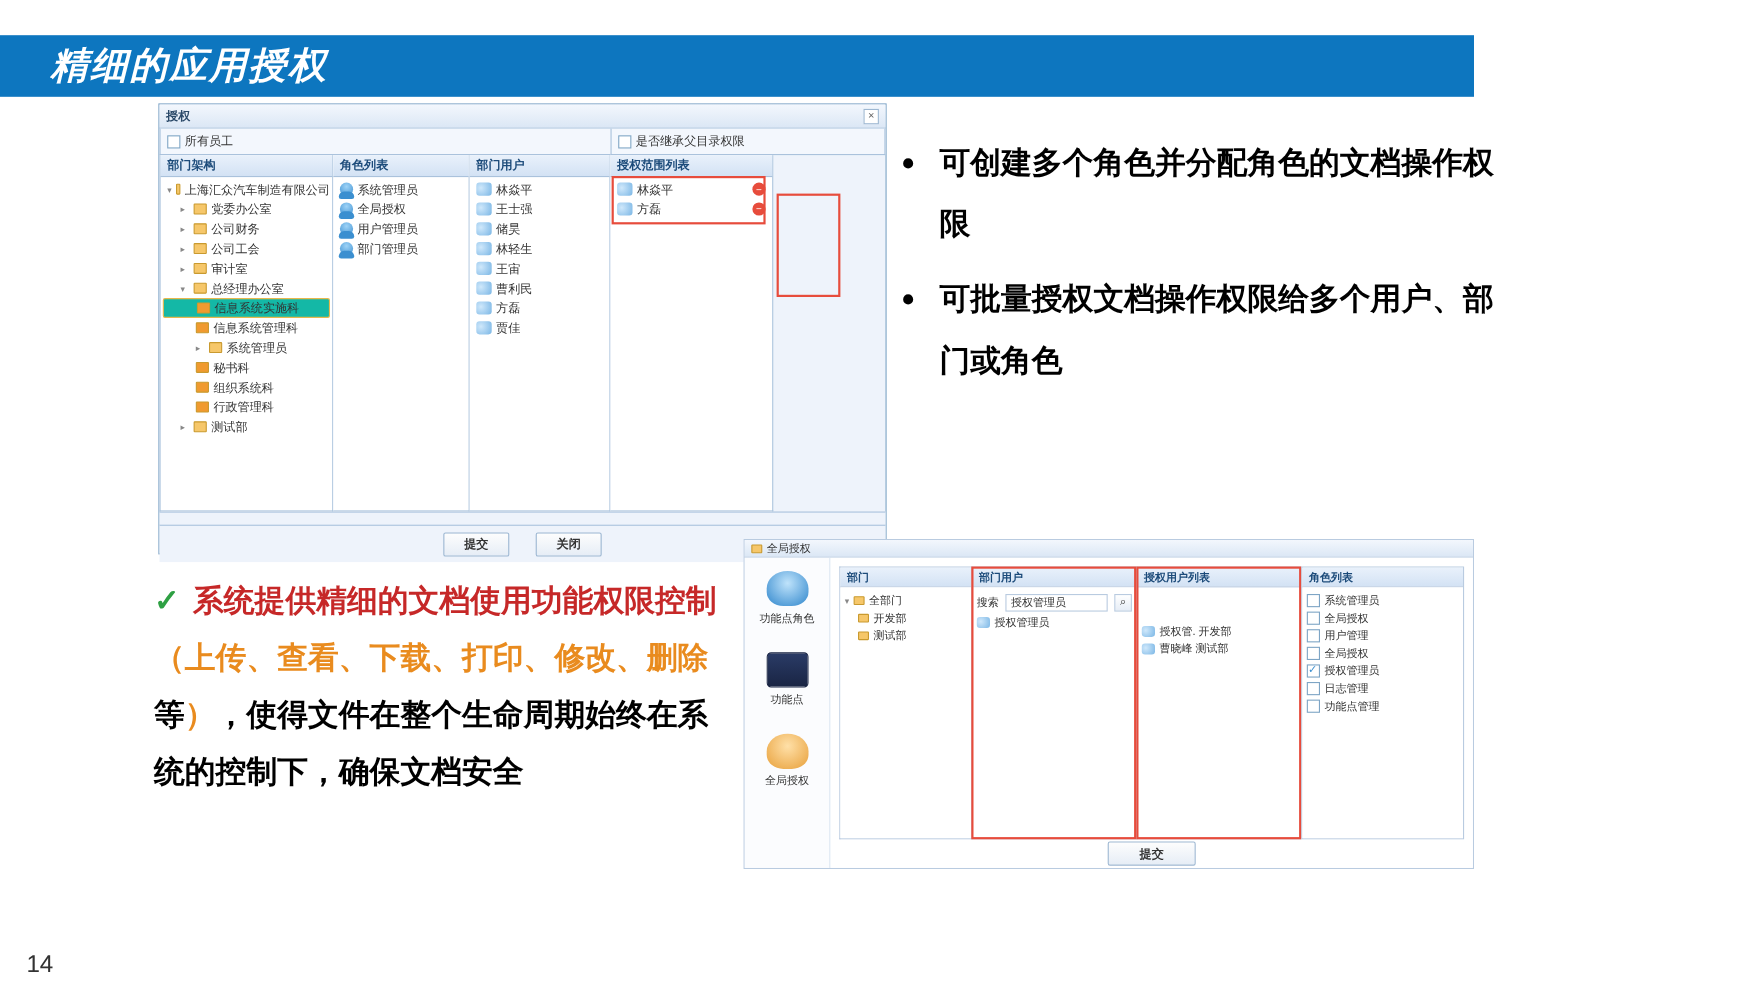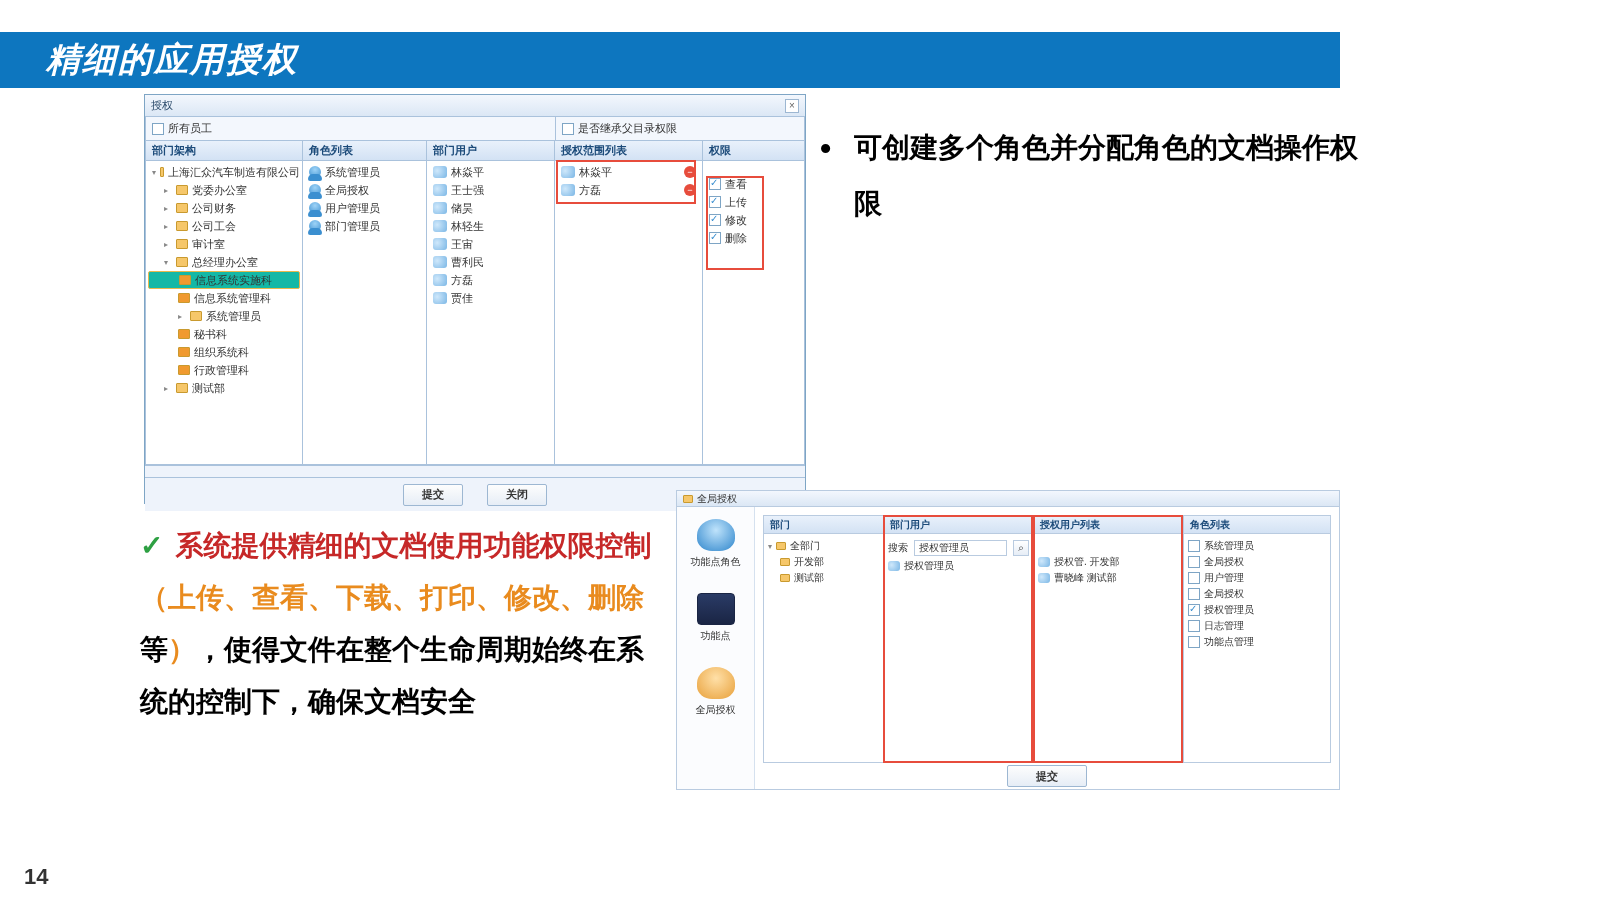--- a/index.html
+++ b/index.html
@@ -4,26 +4,26 @@
 <style>
   * { box-sizing: border-box; margin: 0; padding: 0; }
   html, body { width: 1600px; height: 900px; font-family: "Microsoft YaHei", Arial, sans-serif; background: #fff; overflow: hidden; }
   .canvas { position: relative; width: 1592px; height: 900px; }
 
   
   .title-banner { position: absolute; left: 0; top: 32px; width: 1340px; height: 56px; background: #0d76bf; display: flex; align-items: center; padding-left: 46px; }
   .title-banner span { color: #fff; font-size: 34px; font-weight: 700; font-style: italic; letter-spacing: 2px; }
 
   
-  .page-num { position: absolute; left: 24px; bottom: 10px; font-size: 22px; color: #333; font-weight: 700; }
+  .page-num { position: absolute; left: 24px; bottom: 10px; font-size: 22px; color: #333; font-weight: 400; }
 
   
   .auth-dialog { position: absolute; left: 144px; top: 94px; width: 662px; height: 410px; border: 1px solid #7ea5c5; background: #eef3fb; font-size: 11px; color: #333; }
   .auth-titlebar { height: 22px; background: linear-gradient(#f3f7fd,#dbe7f5); border-bottom: 1px solid #aac2dc; display: flex; align-items: center; padding: 0 6px; justify-content: space-between; }
-  .auth-titlebar .t { font-weight: 400; color: #2b4a6a; }
+  .auth-titlebar .t { font-weight: 700; color: #2b4a6a; }
   .auth-close { width: 14px; height: 14px; border: 1px solid #9db7d2; background: #fff; text-align: center; line-height: 12px; font-size: 10px; color: #666; }
 
   .auth-topbar { display: flex; height: 24px; }
   .auth-topbar > div { border: 1px solid #aac2dc; border-top: none; background: #f3f7fd; display: flex; align-items: center; padding: 0 6px; gap: 4px; }
   .auth-topbar .left-top  { width: 410px; border-right: none; }
   .auth-topbar .right-top { flex: 1; }
   .chk { width: 12px; height: 12px; border: 1px solid #7ea5c5; background: #fff; display: inline-block; position: relative; }
   .chk.checked::after { content: "✓"; position: absolute; left: 0; top: -2px; font-size: 10px; color: #3b8fd0; }
 
   .auth-body { display: flex; height: 324px; }
@@ -80,21 +80,21 @@
   .side-item { display: flex; flex-direction: column; align-items: center; gap: 4px; }
   .side-ico  { width: 38px; height: 32px; border-radius: 4px; }
   .sec-main { flex: 1; position: relative; background: #fff; display:flex; flex-direction:column; }
   .sec-cols { flex:1; display:flex; padding:8px 8px 0 8px; gap:0; }
   .sec-pane { border:1px solid #b9cbe0; border-right:none; display:flex; flex-direction:column; }
   .sec-pane:last-child { border-right:1px solid #b9cbe0; }
   .sec-pane-h { height:18px; background:linear-gradient(#e9f1fb,#d3e2f4); border-bottom:1px solid #b9cbe0; color:#1c4b7a; font-weight:700; display:flex; align-items:center; padding-left:6px; }
   .sec-pane-b { flex:1; padding:4px; background:#fff; }
   .sec-pane.dept2  { width:120px; }
   .sec-pane.users2 { width:150px; }
-  .sec-pane.auth2  { width:150px; }
+  .sec-pane.auth2  { width:150px;gap:12px; }
   .sec-pane.role2  { flex:1; }
   .mid-red { outline:2px solid #e74c3c; outline-offset:-2px; }
   .sec-footer { height:26px; display:flex; align-items:center; justify-content:center; }
   .srow { display:flex; align-items:center; gap:4px; height:16px; }
 </style>
 </head>
 <body>
 
 <div class="canvas">
 
@@ -258,53 +258,33 @@
           <div class="scope-row">
             <span class="lft">
                 <span class="grp-ico"></span>
                 <span>方磊</span>
               </span>
             <span class="minus-ico">−</span>
           </div>
         </div>
       </div>
 
-      <div class="pane perm">
-        <div class="pane-h">权限</div>
-        <div class="pane-body" style="padding-top:14px;">
-          <div class="list-row">
-              <span class="chk checked"></span>
-              <span>查看</span>
-            </div>
-          <div class="list-row">
-              <span class="chk checked"></span>
-              <span>上传</span>
-            </div>
-          <div class="list-row">
-              <span class="chk checked"></span>
-              <span>修改</span>
-            </div>
-          <div class="list-row">
-              <span class="chk checked"></span>
-              <span>删除</span>
-            </div>
-        </div>
-      </div>
     </div>
     <div class="auth-scrollbar"></div>
     <div class="auth-footer">
       <div class="btn">提交</div>
       <div class="btn">关闭</div>
     </div>
   </div>
   <div class="red-box scope-redbox"></div>
   <div class="red-box perm-redbox"></div>
 
   <ul class="bullets">
     <li>可创建多个角色并分配角色的文档操作权限</li>
+    <li>可批量授权文档操作权限给多个用户、部门或角色</li>
   </ul>
 
   <div class="para">
     <span class="check">✓</span><span class="red">系统提供精细的文档使用功能权限控制</span><span class="paren">（</span><span class="orange">上传、查看、下载、打印、修改、删除</span><span>等</span><span class="paren">）</span><span>，使得文件在整个生命周期始终在系统的控制下，确保文档安全</span>
   </div>
 
   <div class="sec-shot">
     <div class="sec-titlebar">
       <span class="folder-ico" style="width:10px;height:8px"></span>
       <span>全局授权</span>

